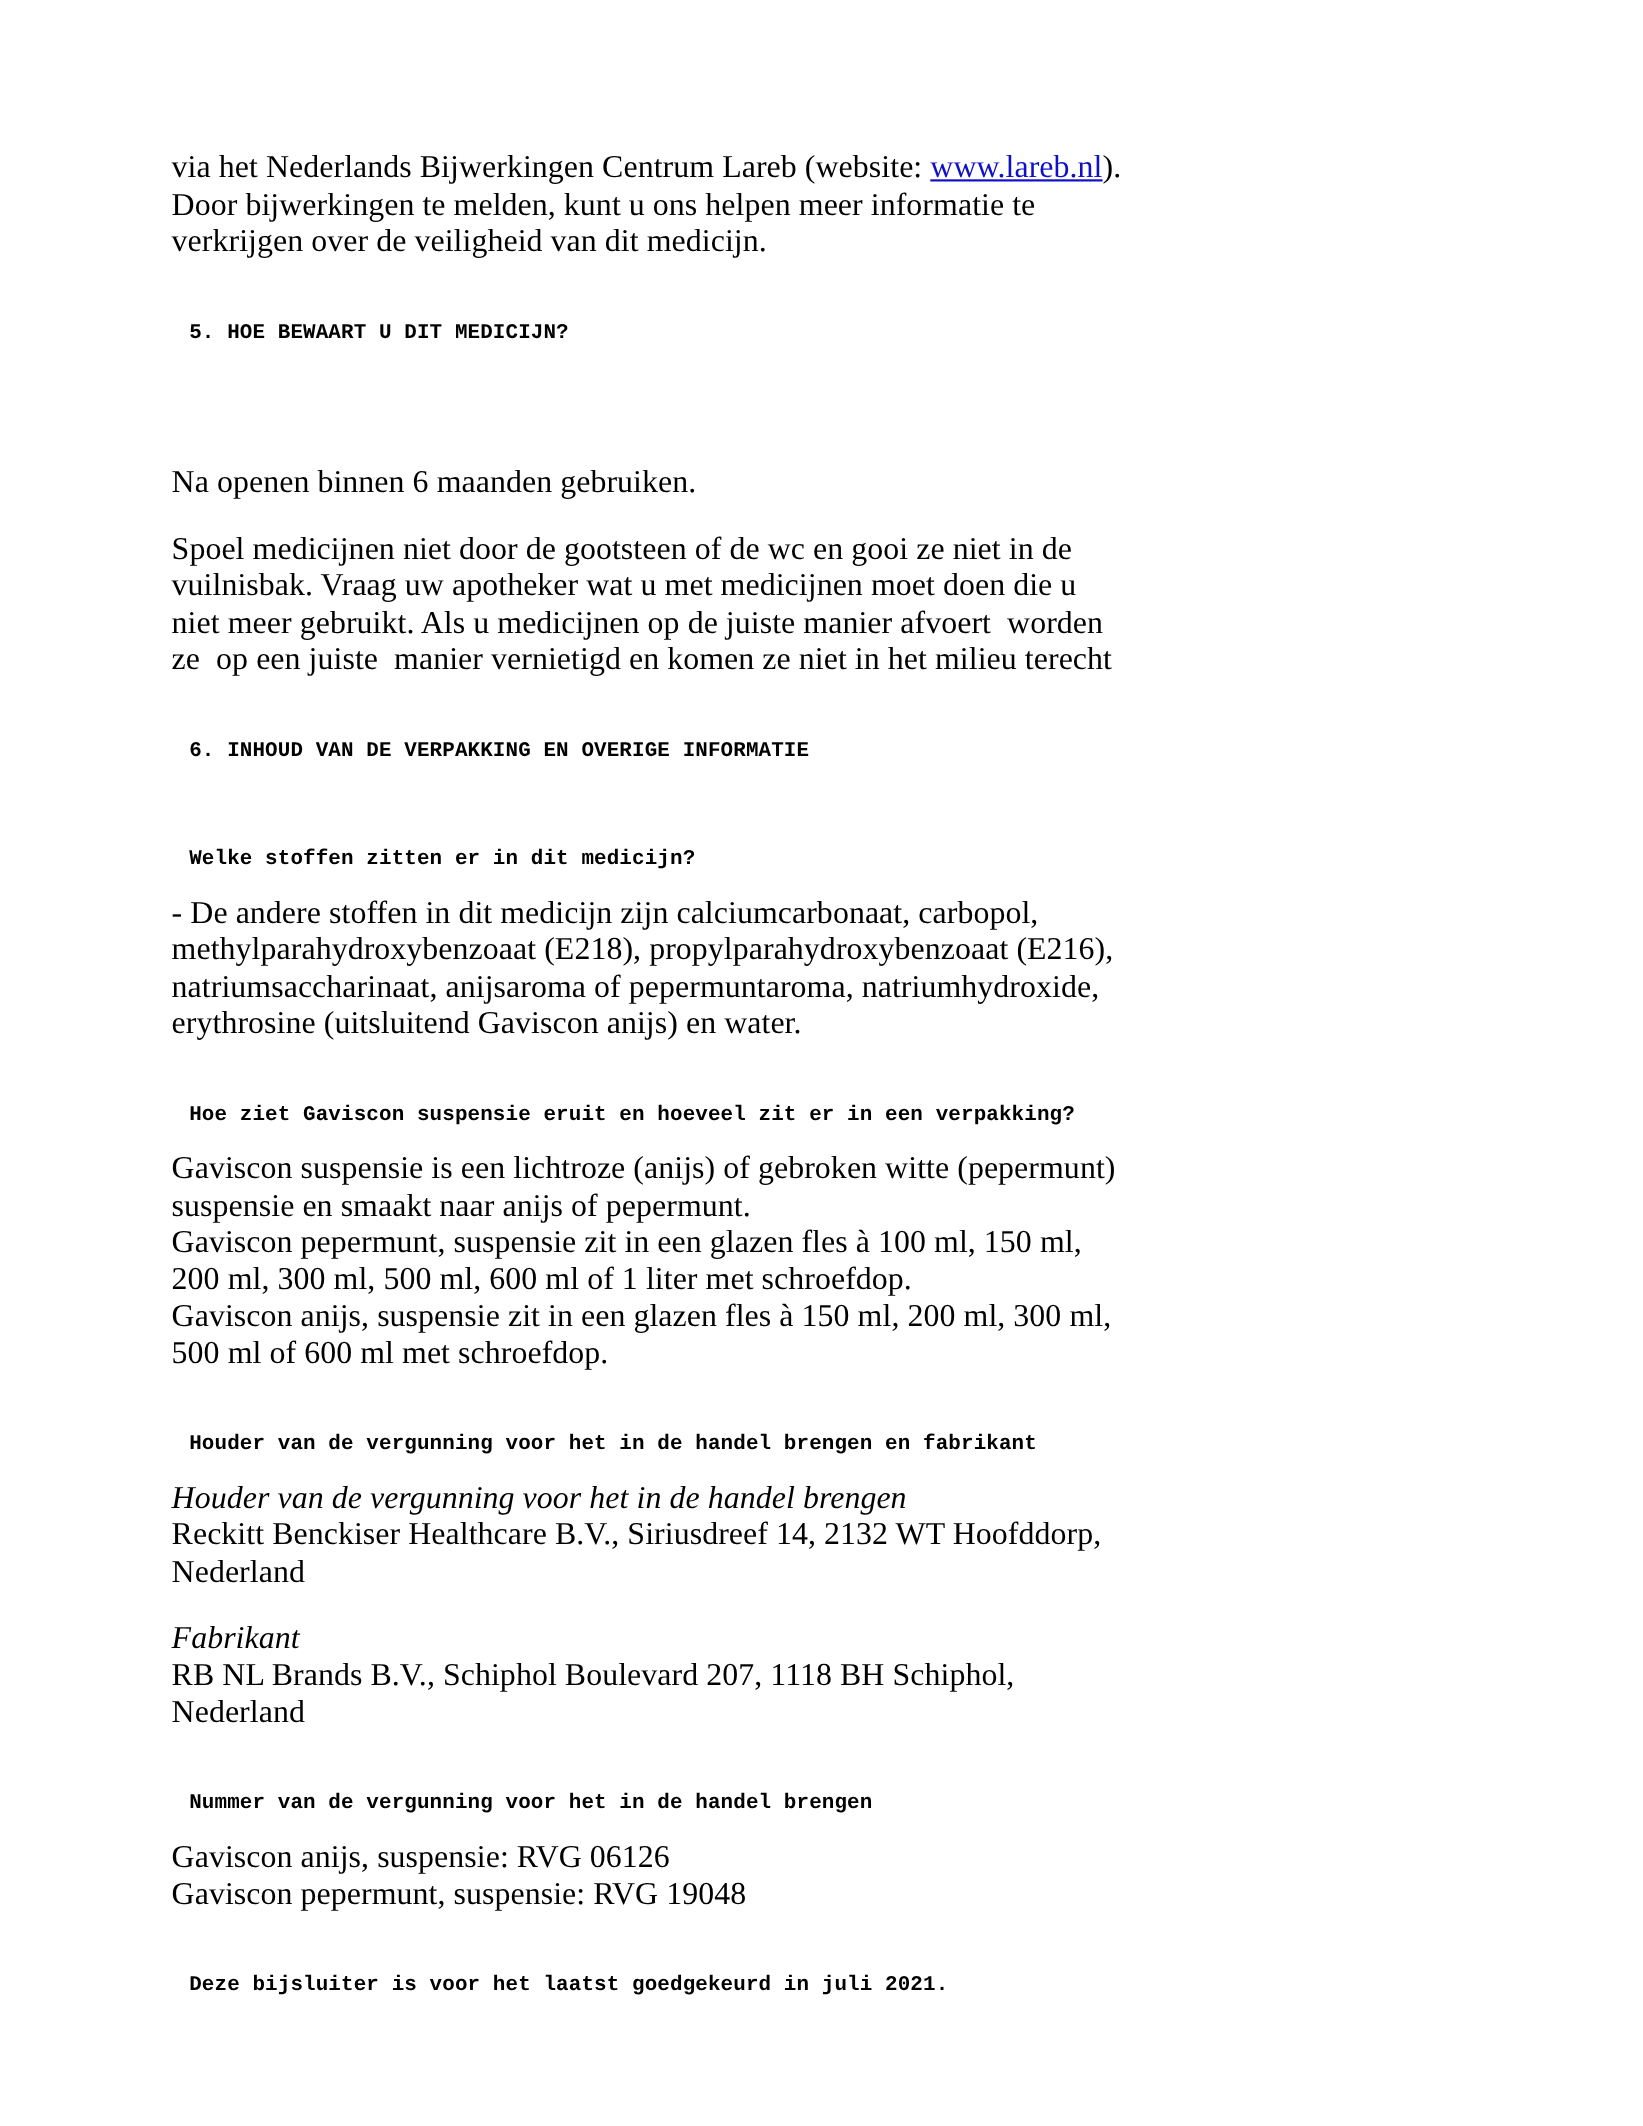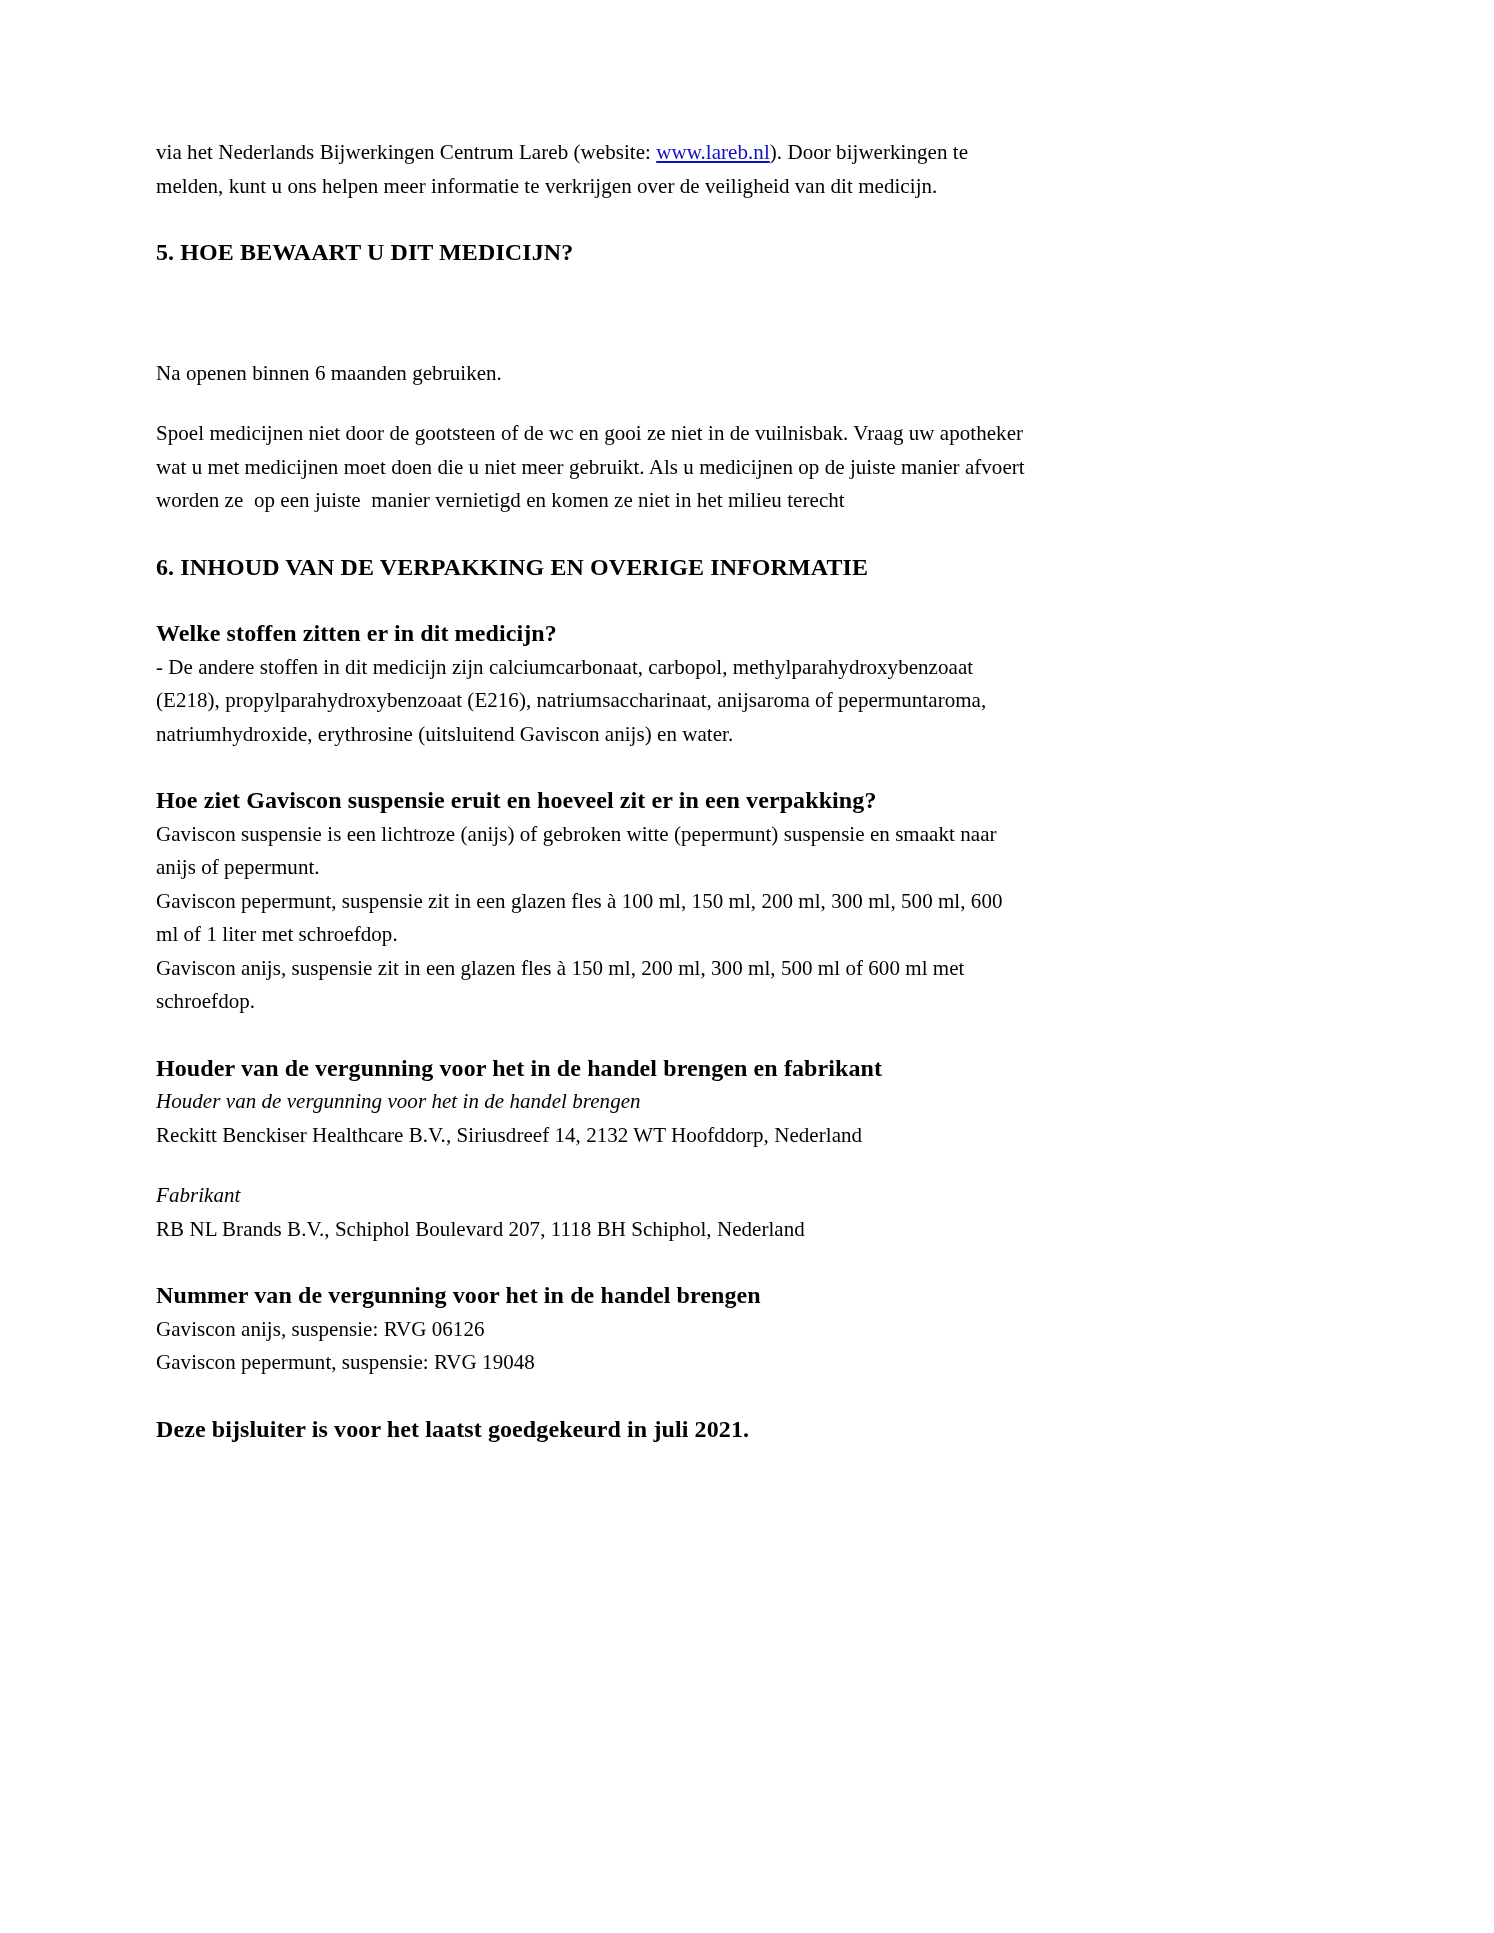--- a/index.html
+++ b/index.html
@@ -27,39 +27,40 @@
   }
   .content {
     position: absolute;
     left: 156px;
     top: 136px;
     width: 872px;
   }
   p, .line {
     margin: 0;
     padding: 0;
-    font-size: 21px;
+    font-size: 29px;
     line-height: 33.5px;
     text-align: left;
     letter-spacing: 0.05px;
     white-space: pre-wrap;
   }
   .para {
     margin: 0 0 0 0;
   }
   .gap-sm { height: 27px; }
   .gap-md { height: 33px; }
   h2.section-heading,
   h3.sub-heading {
-    margin: 0;
+    margin: 16px;
     padding: 0;
-    font-size: 24px;
+    font-size: 19px;
     line-height: 33.5px;
     font-weight: bold;
     letter-spacing: 0.1px;
+    font-family: Liberation Mono, monospace;
   }
   .italic {
     font-style: italic;
   }
   a.link {
     color: #1010c8;
     text-decoration: underline;
   }
 </style>
 </head>

